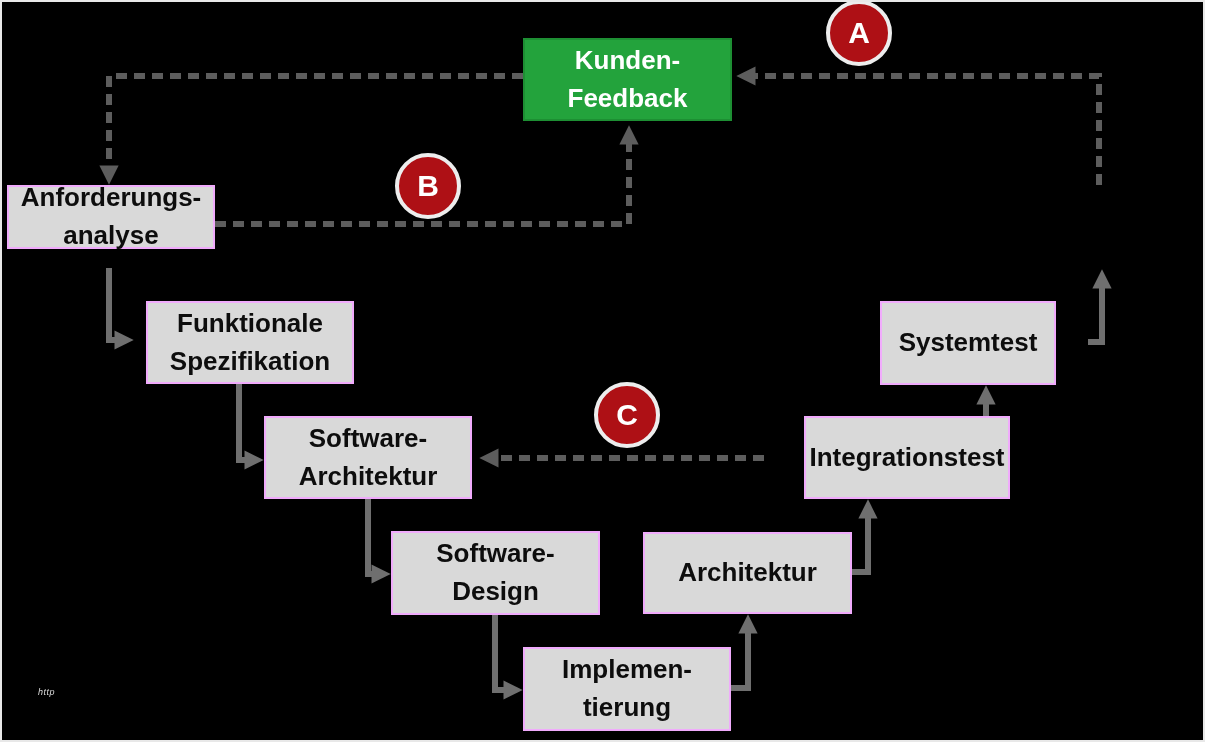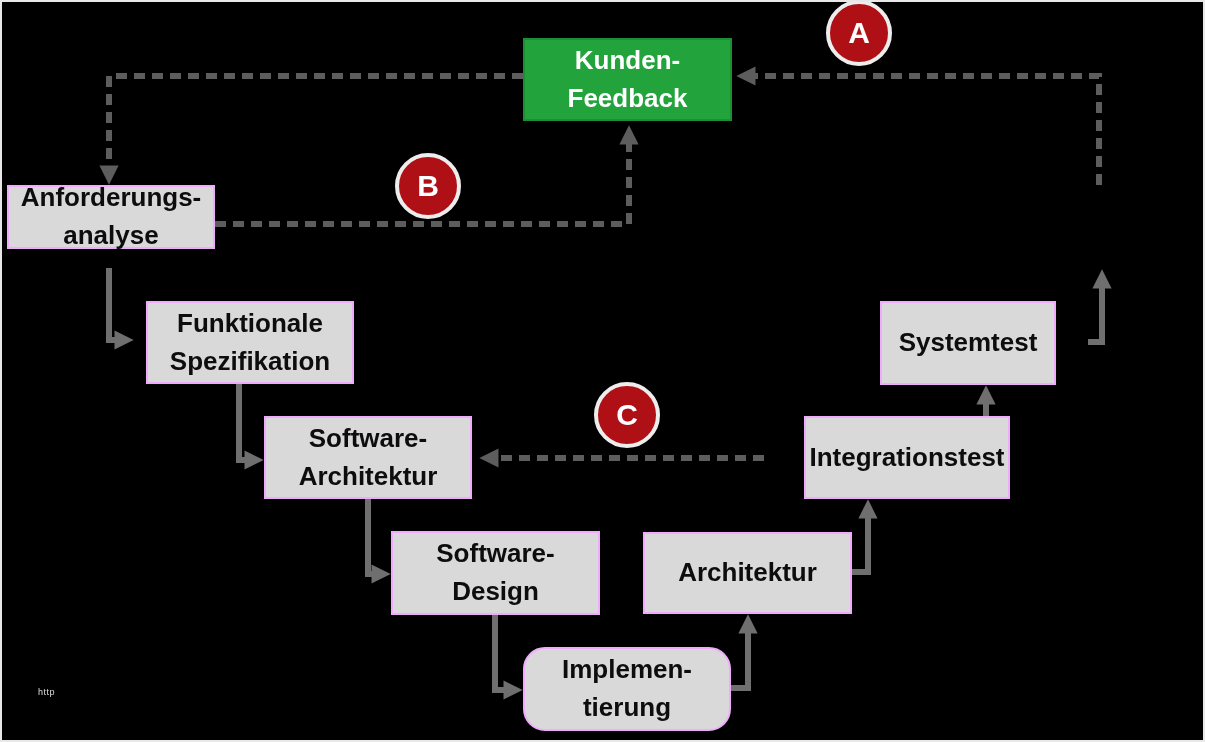--- a/index.html
+++ b/index.html
@@ -59,28 +59,29 @@
     justify-content: center;
     box-sizing: content-box;
   }
   .watermark {
     position: absolute;
     left: 36px;
     top: 685px;
     color: #dcdcdc;
     font-size: 9px;
     letter-spacing: 0.5px;
+    font-style: italic;
   }
   
   .n-kunden          { left: 521px; top: 36px;  width: 209px; height: 83px; }
   .n-anforderung     { left: 5px;   top: 183px; width: 208px; height: 64px; }
   .n-funktionale     { left: 132px; top: 299px; width: 208px; height: 83px; margin-left: 12px; }
   .n-architektur     { left: 262px; top: 414px; width: 208px; height: 83px; }
   .n-design          { left: 389px; top: 529px; width: 209px; height: 84px; }
-  .n-implementierung { left: 521px; top: 645px; width: 208px; height: 84px; border-radius: 22px; }
+  .n-implementierung { left: 521px; top: 645px; width: 208px; height: 84px; }
   .n-modultest       { left: 641px; top: 530px; width: 209px; height: 82px; }
   .n-integration     { left: 802px; top: 414px; width: 206px; height: 83px; }
   .n-systemtest      { left: 878px; top: 299px; width: 176px; height: 84px; }
   .n-akzeptanz       { left: 994px; top: 184px; width: 206px; height: 83px; }
   
   .b-a { left: 824px; top: -2px; }
   .b-b { left: 393px; top: 151px; }
   .b-c { left: 592px; top: 380px; }
 </style>
 </head>

